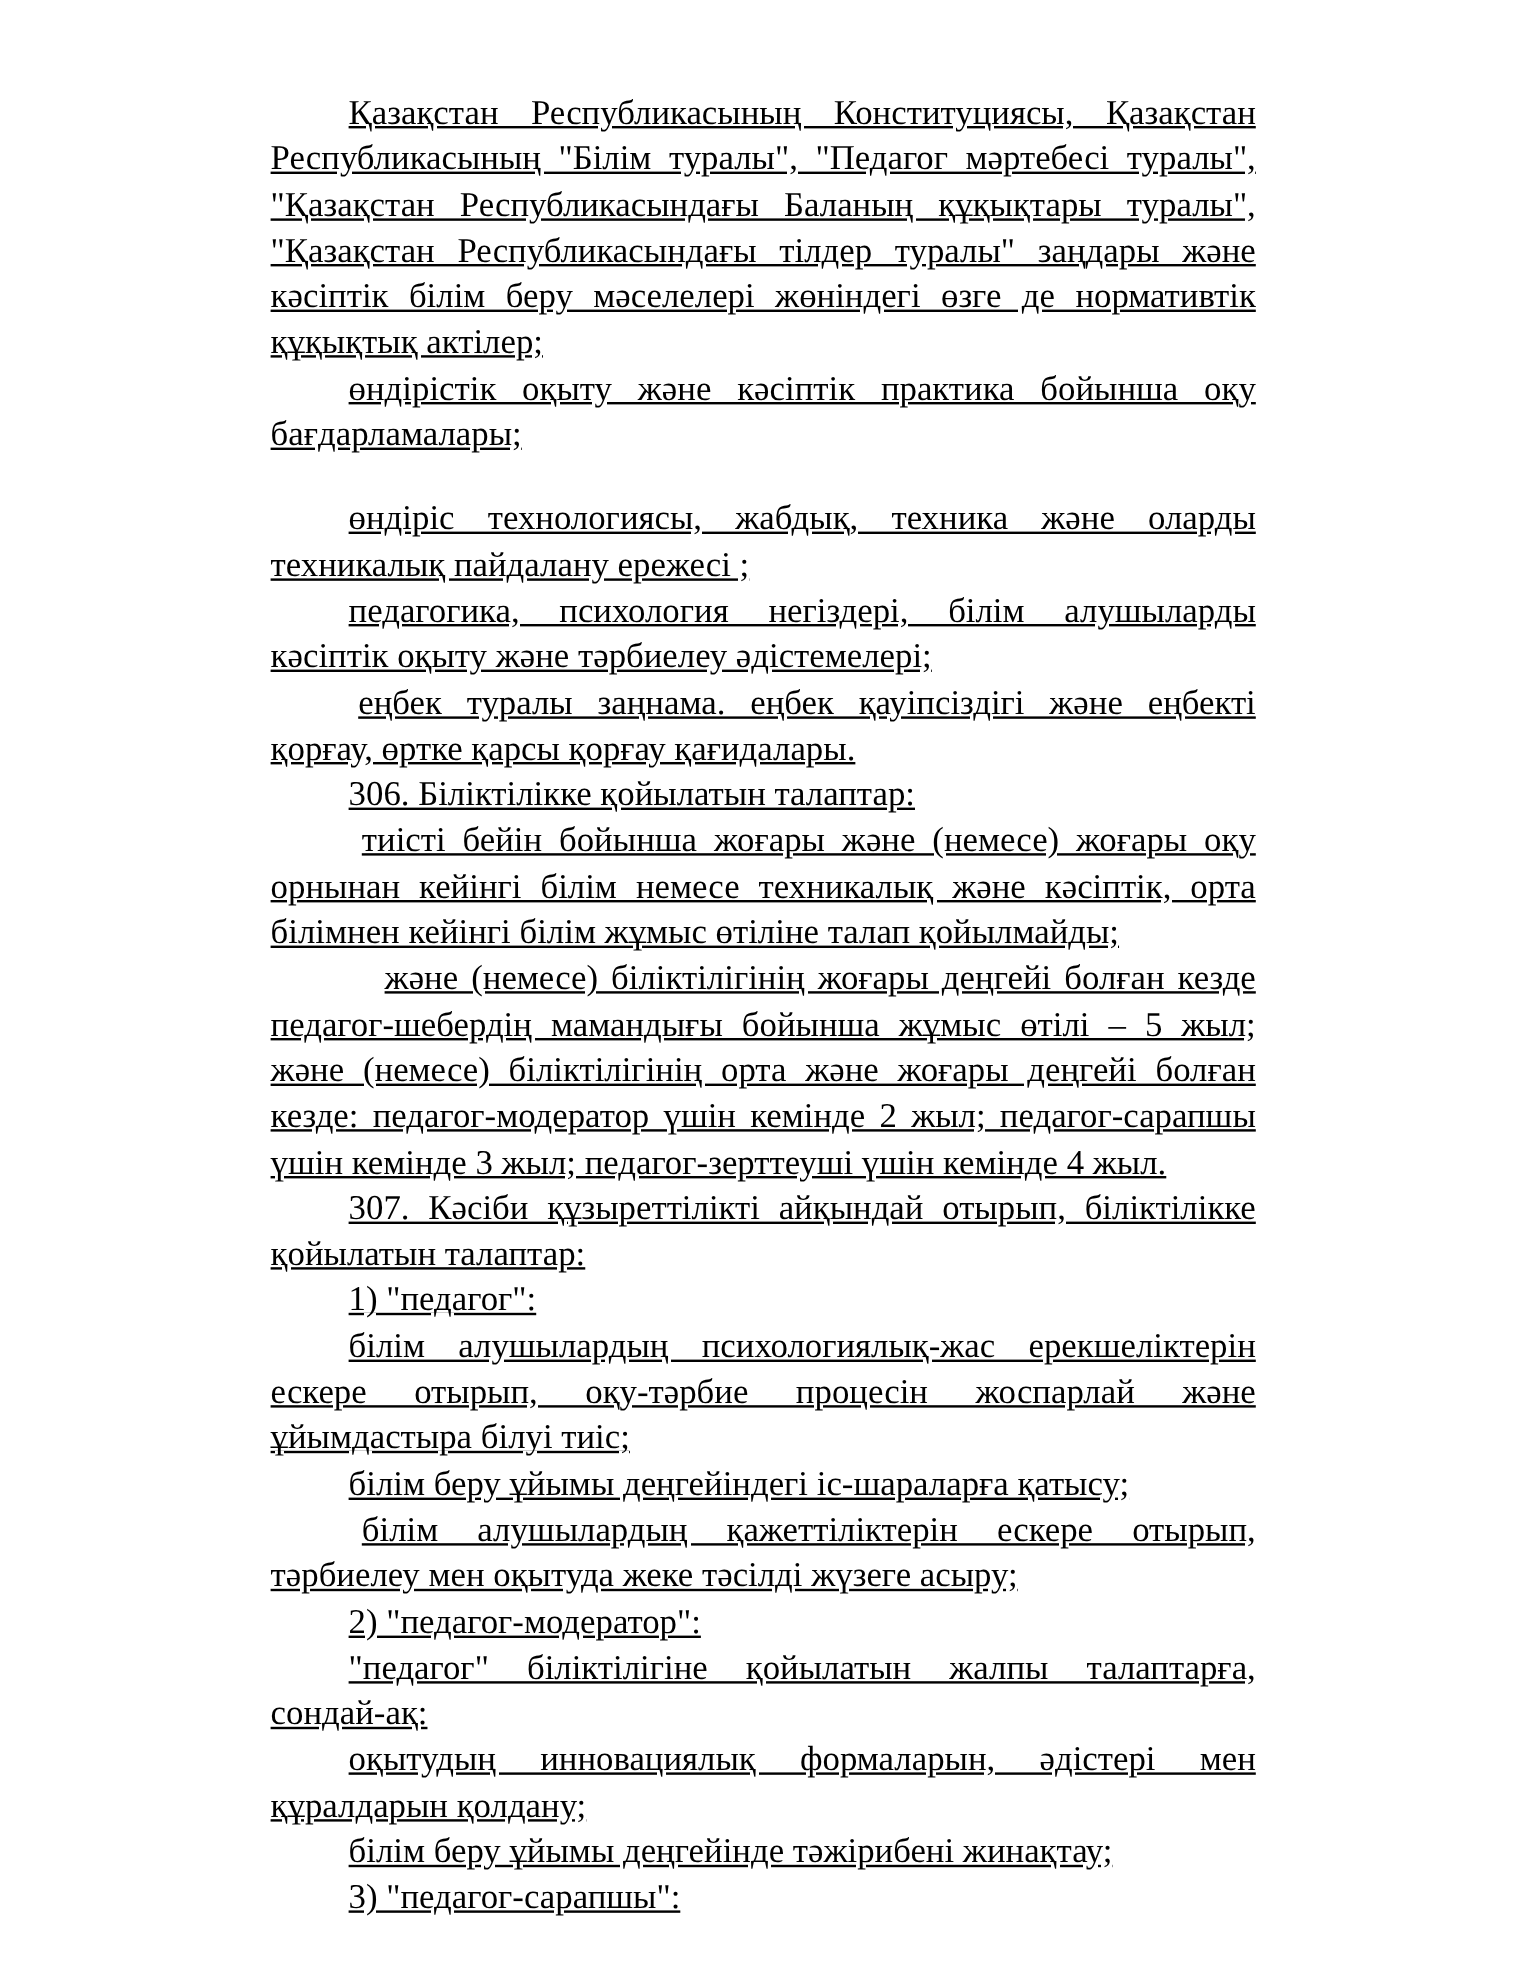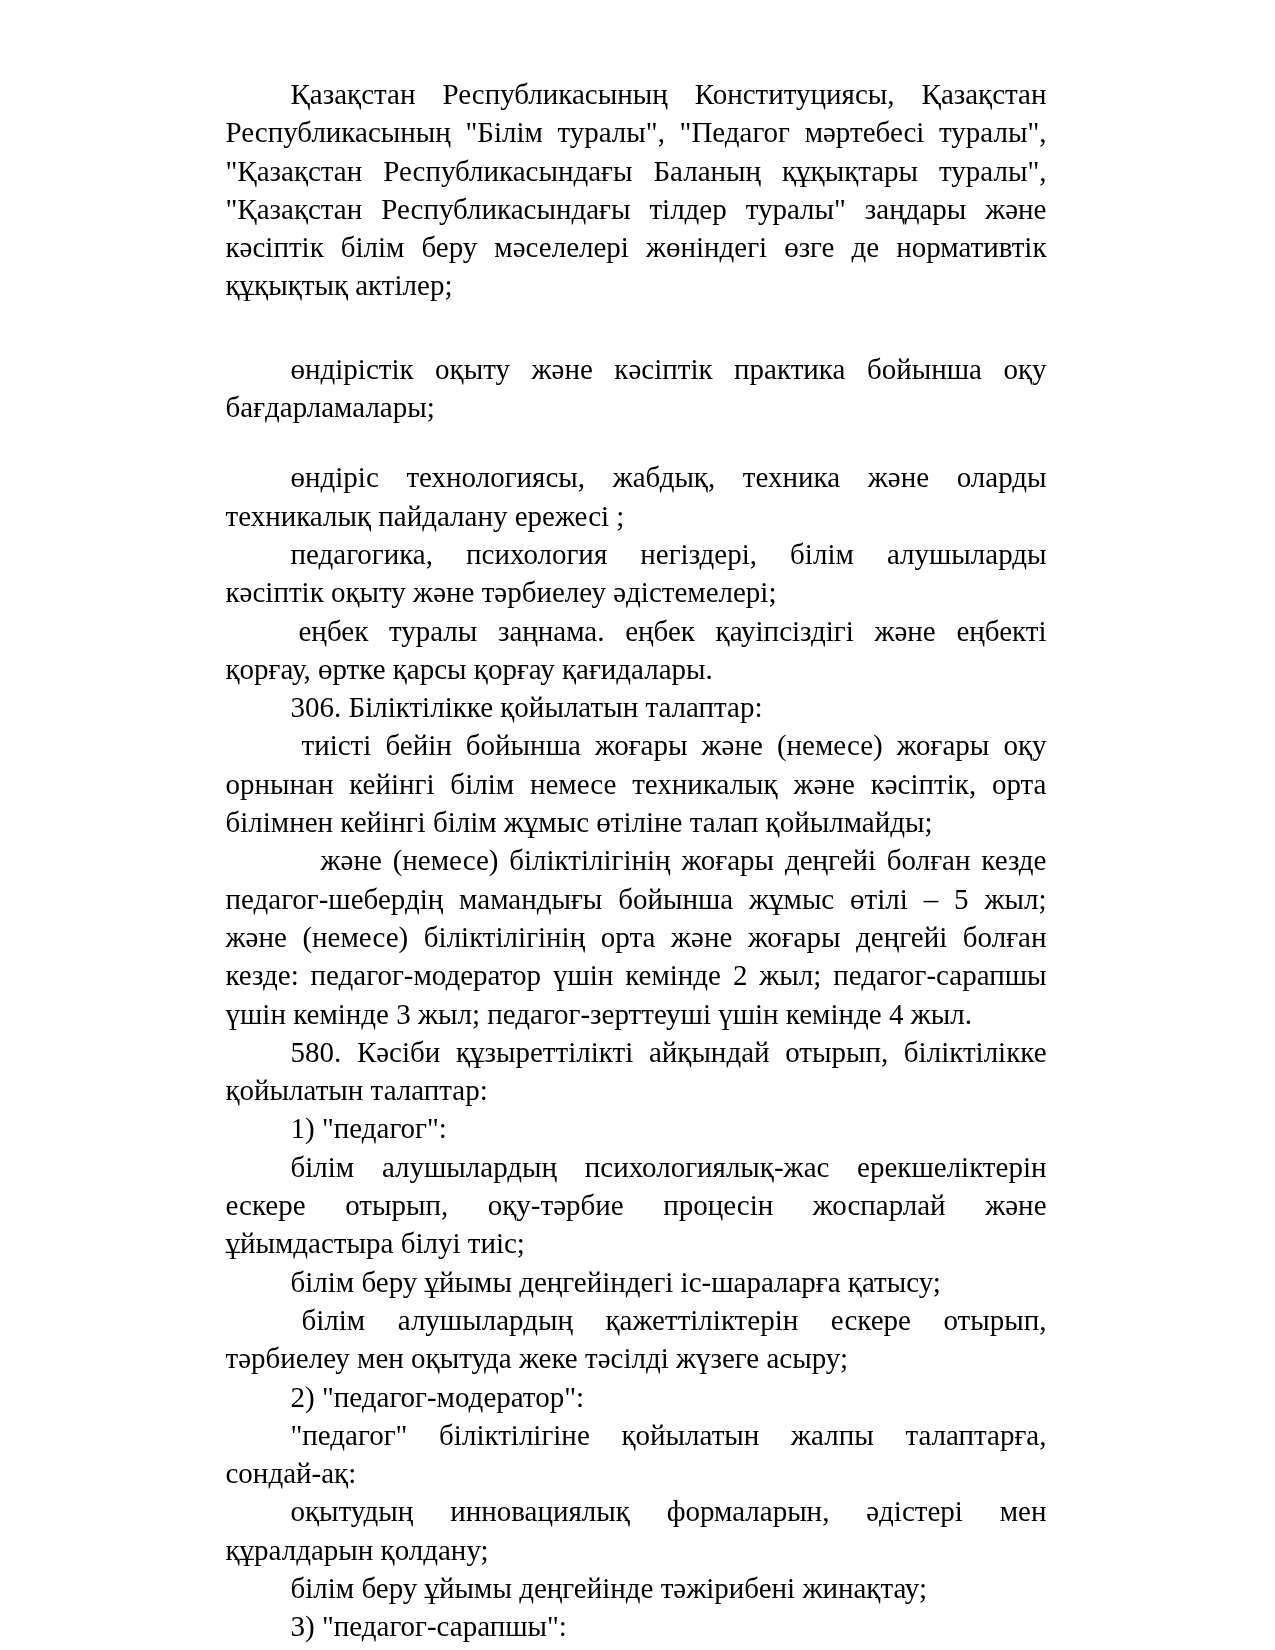--- a/index.html
+++ b/index.html
@@ -11,20 +11,21 @@
   .page {
     position: relative;
     width: 1014px;
     height: 1650px;
     margin: 0 auto;
     background: #ffffff;
     overflow: hidden;
     box-sizing: border-box;
     
     padding: 75px 98px 0 95px;
+    text-decoration: underline;
   }
   .doc-body {
     color: #000000;
     font-family: "Liberation Serif", "DejaVu Serif", serif;
     font-size: 29px;
     line-height: 38.3px;
     text-align: justify;
     text-justify: inter-word;
   }
   .doc-body p.para {
@@ -32,28 +33,28 @@
     padding: 0;
     text-align: justify;
   }
 </style>
 </head>
 <body>
 
 <div class="page" style="background: rgb(255, 255, 255);">
   <div class="doc-body" id="doc-body" style="color: rgb(0, 0, 0);">
       <p class="para" style="text-indent: 65px;">Қазақстан Республикасының Конституциясы, Қазақстан Республикасының "Білім туралы", "Педагог мәртебесі туралы", "Қазақстан Республикасындағы Баланың құқықтары туралы", "Қазақстан Республикасындағы тілдер туралы" заңдары және кәсіптік білім беру мәселелері жөніндегі өзге де нормативтік құқықтық актілер;</p>
-      <p class="para" style="text-indent: 65px; margin-top: 45px;">өндірістік оқыту және кәсіптік практика бойынша оқу бағдарламалары;</p>
+      <p class="para" style="text-indent: 65px;">өндірістік оқыту және кәсіптік практика бойынша оқу бағдарламалары;</p>
       <p class="para" style="text-indent: 65px; margin-top: 32px;">өндіріс технологиясы, жабдық, техника және оларды техникалық пайдалану ережесі ;</p>
       <p class="para" style="text-indent: 65px;">педагогика, психология негіздері, білім алушыларды кәсіптік оқыту және тәрбиелеу әдістемелері;</p>
       <p class="para" style="text-indent: 73px;">еңбек туралы заңнама. еңбек қауіпсіздігі және еңбекті қорғау, өртке қарсы қорғау қағидалары.</p>
       <p class="para" style="text-indent: 65px;">306. Біліктілікке қойылатын талаптар:</p>
       <p class="para" style="text-indent: 76px;">тиісті бейін бойынша жоғары және (немесе) жоғары оқу орнынан кейінгі білім немесе техникалық және кәсіптік, орта білімнен кейінгі білім жұмыс өтіліне талап қойылмайды;</p>
       <p class="para" style="text-indent: 95px;">және (немесе) біліктілігінің жоғары деңгейі болған кезде педагог-шебердің мамандығы бойынша жұмыс өтілі – 5 жыл; және (немесе) біліктілігінің орта және жоғары деңгейі болған кезде: педагог-модератор үшін кемінде 2 жыл; педагог-сарапшы үшін кемінде 3 жыл; педагог-зерттеуші үшін кемінде 4 жыл.</p>
-      <p class="para" style="text-indent: 65px;">580. Кәсіби құзыреттілікті айқындай отырып, біліктілікке қойылатын талаптар:</p>
+      <p class="para" style="text-indent: 65px;">307. Кәсіби құзыреттілікті айқындай отырып, біліктілікке қойылатын талаптар:</p>
       <p class="para" style="text-indent: 65px;">1) "педагог":</p>
       <p class="para" style="text-indent: 65px;">білім алушылардың психологиялық-жас ерекшеліктерін ескере отырып, оқу-тәрбие процесін жоспарлай және ұйымдастыра білуі тиіс;</p>
       <p class="para" style="text-indent: 65px;">білім беру ұйымы деңгейіндегі іс-шараларға қатысу;</p>
       <p class="para" style="text-indent: 76px;">білім алушылардың қажеттіліктерін ескере отырып, тәрбиелеу мен оқытуда жеке тәсілді жүзеге асыру;</p>
       <p class="para" style="text-indent: 65px;">2) "педагог-модератор":</p>
       <p class="para" style="text-indent: 65px;">"педагог" біліктілігіне қойылатын жалпы талаптарға, сондай-ақ:</p>
       <p class="para" style="text-indent: 65px;">оқытудың инновациялық формаларын, әдістері мен құралдарын қолдану;</p>
       <p class="para" style="text-indent: 65px;">білім беру ұйымы деңгейінде тәжірибені жинақтау;</p>
       <p class="para" style="text-indent: 65px;">3) "педагог-сарапшы":</p>
     </div>

